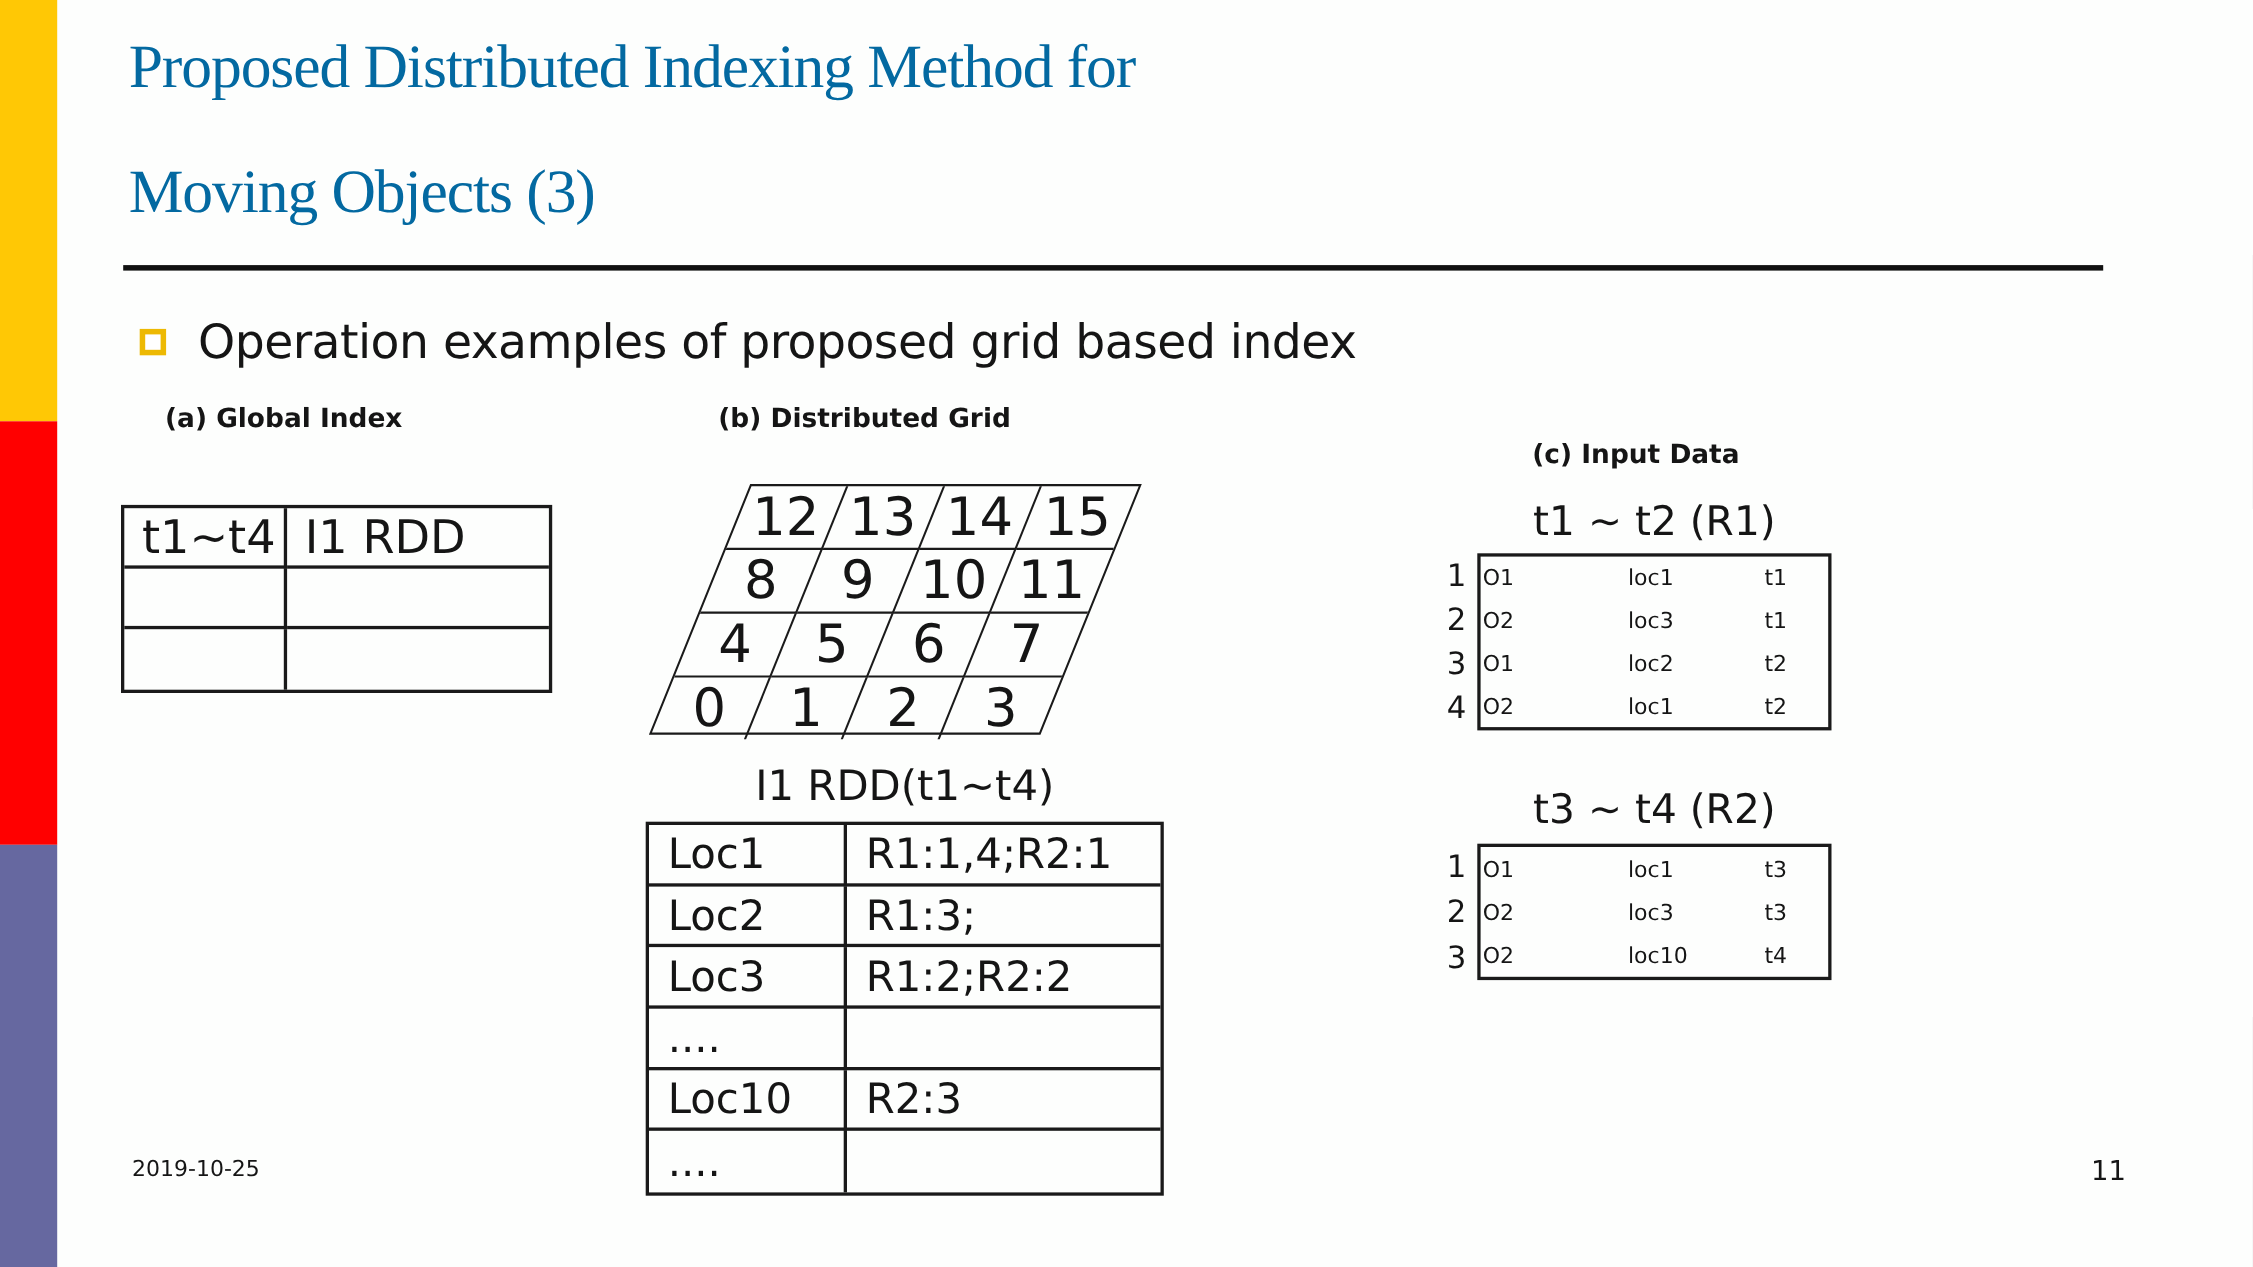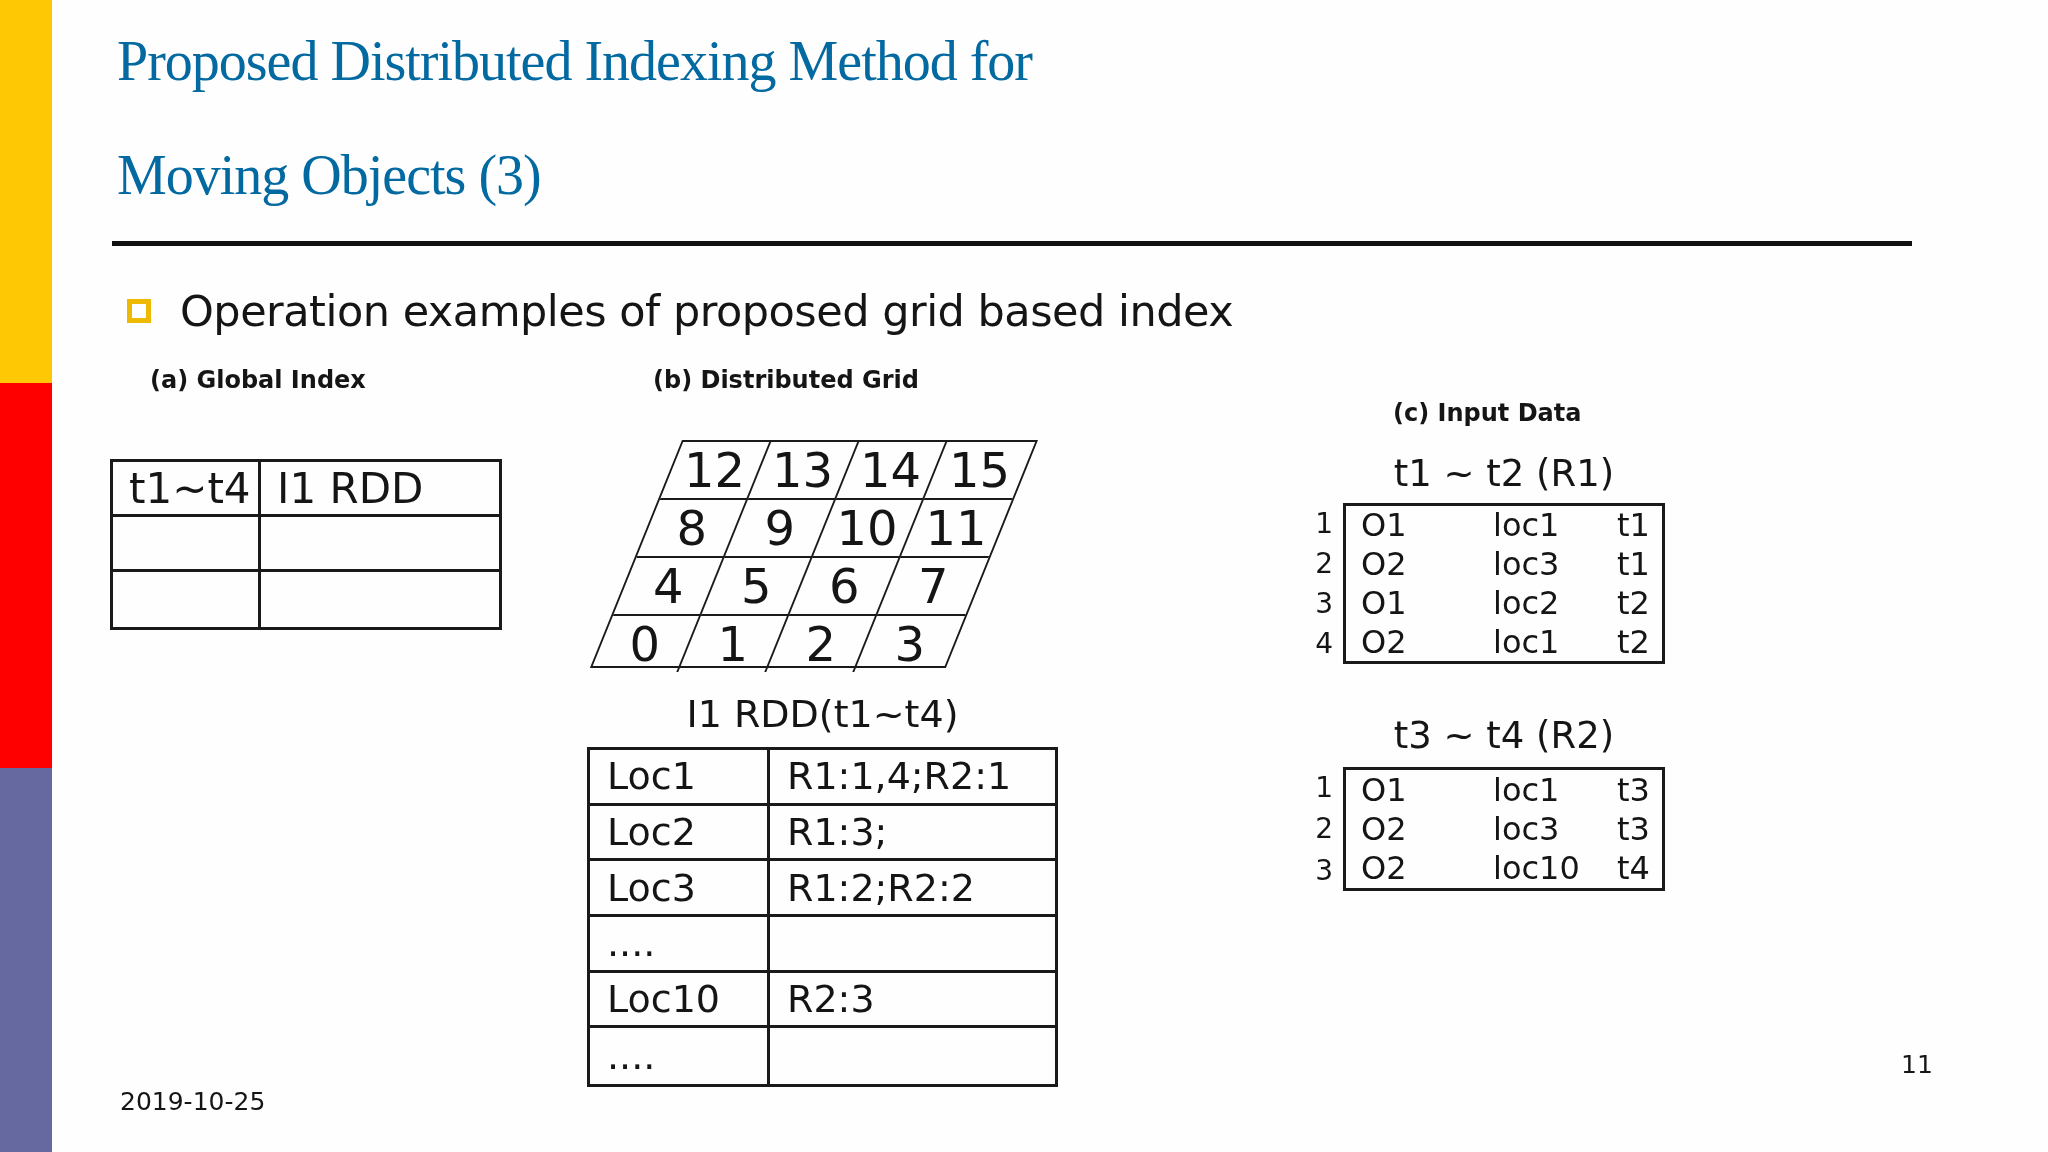--- a/index.html
+++ b/index.html
@@ -80,24 +80,24 @@
   .r1-nums { left:1293px; top:503px; height:161px; }
   .r2-nums { left:1293px; top:767px; height:124px; }
   .r-nums div { flex:1; display:flex; align-items:center; justify-content:flex-end; }
   .r-box {
     position:absolute; left:1343px; width:322px;
     border:3px solid #1a1a1a; box-sizing:border-box;
     display:grid; grid-auto-rows:1fr;
   }
   .r1-box { top:503px; height:161px; }
   .r2-box { top:767px; height:124px; }
-  .r-row { display:grid; grid-template-columns:132px 124px 1fr; align-items:center; padding-left:15px; font-size:32px; }
-
-  
-  .footer-date { position:absolute; left:120px; top:1087px; font-size:25px; }
+  .r-row { display:grid; grid-template-columns:132px 124px 1fr; align-items:center; padding-left:2px; font-size:20px; }
+
+  
+  .footer-date { position:absolute; left:120px; top:1050px; font-size:20px; }
   .page-number { position:absolute; left:1901px; top:1050px; font-size:25px; }
 </style>
 </head>
 <body>
 
 <div class="slide">
 
   <div class="sidebar">
     <div class="sb sb-yellow" style="background: rgb(255, 200, 5);"></div>
     <div class="sb sb-red" style="background: rgb(255, 0, 0);"></div>

